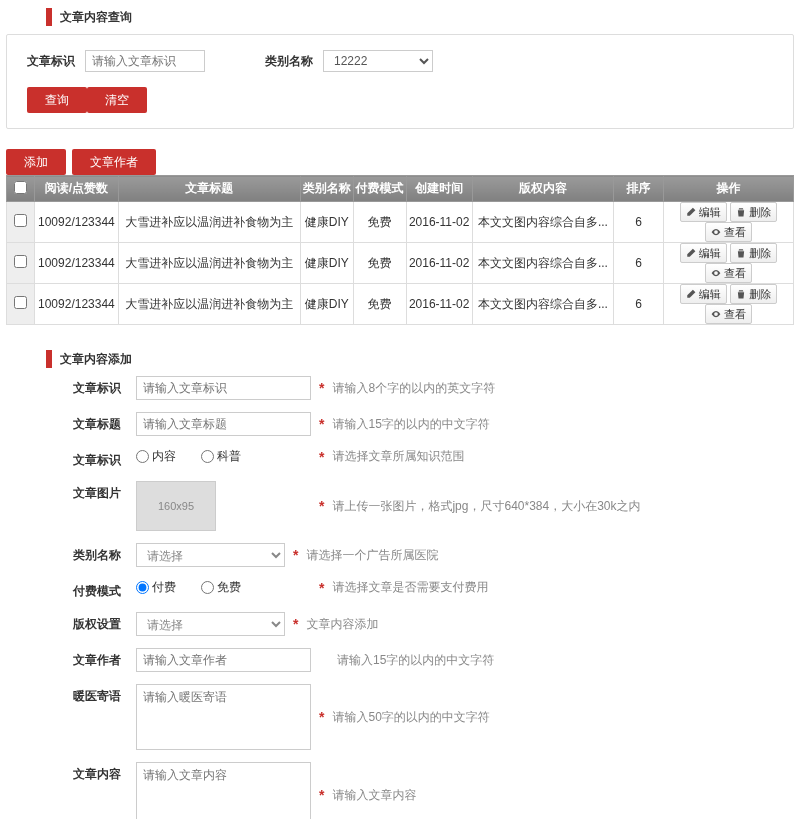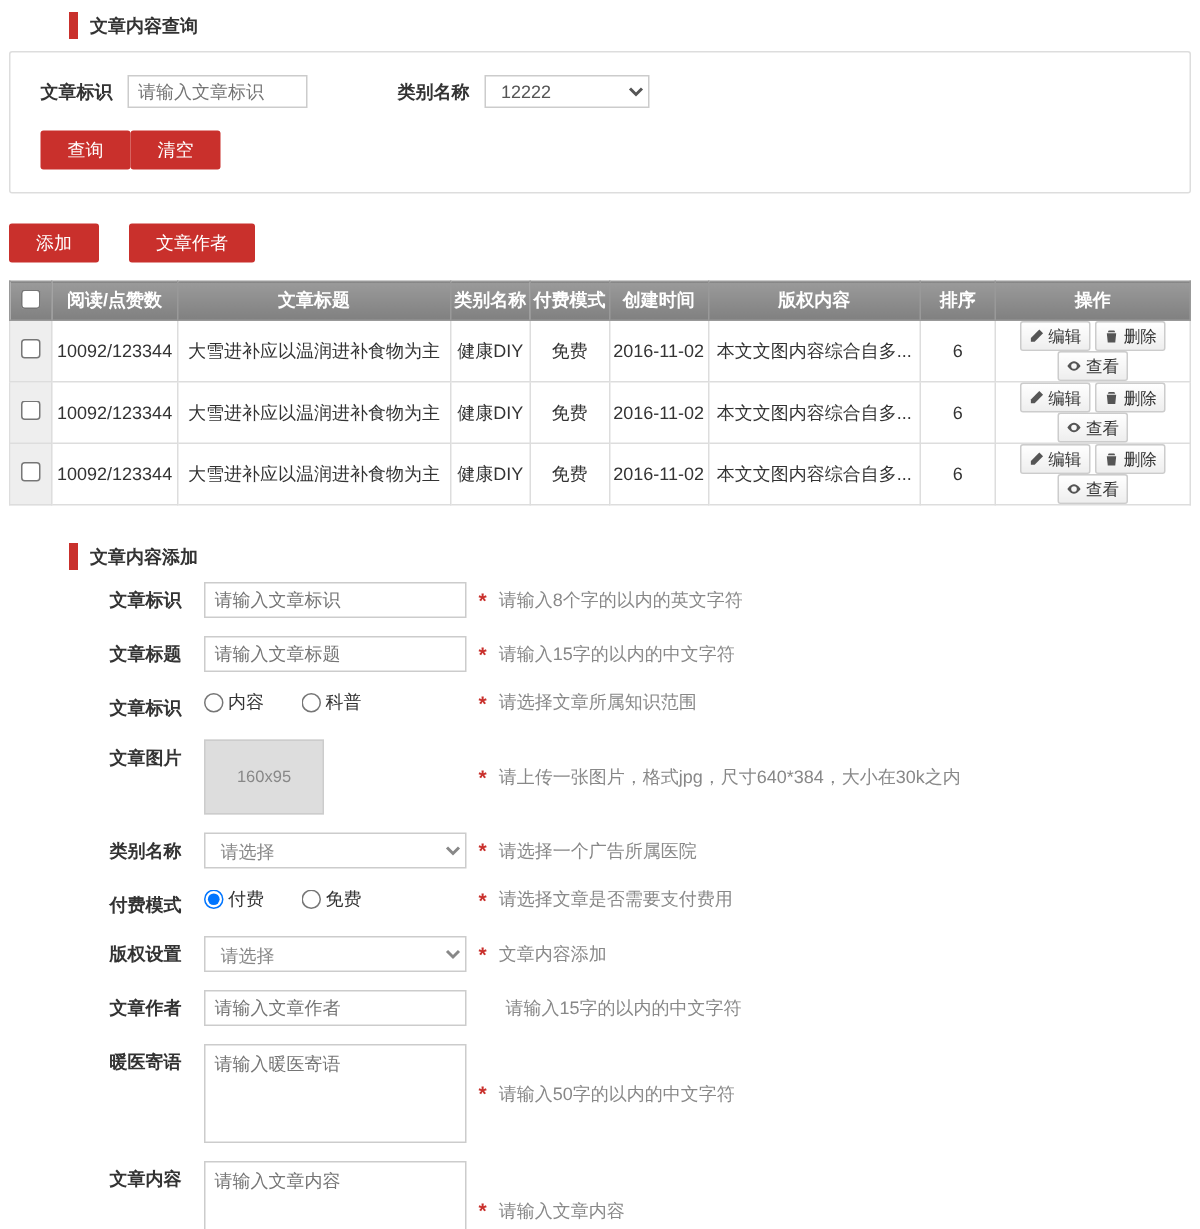--- a/index.html
+++ b/index.html
@@ -13,41 +13,41 @@
 
 .filter-row { display: flex; align-items: center; gap: 30px; margin-bottom: 15px; }
 .filter-item { display: flex; align-items: center; gap: 10px; }
 .filter-item label { font-weight: bold; font-size: 12px; }
 .filter-item input, .filter-item select { height: 22px; border: 1px solid #ccc; padding: 0 6px; font-size: 12px; color: #555; }
 .filter-item input { width: 120px; }
 .filter-item select { width: 110px; background: #fff; }
 
 .btn { display: inline-block; height: 26px; line-height: 26px; padding: 0 18px; border: none; font-size: 12px; cursor: pointer; border-radius: 2px; }
 .btn-red { background: #c9302c; color: #fff; }
-.btn-row { display: flex; gap: 20px; margin: 0 6px 12px 6px; }
+.btn-row { display: flex; gap: 6px; margin: 0 6px 0 6px; }
 
 .table-container { margin: 0 6px 25px 6px; }
 table { width: 100%; border-collapse: collapse; }
 thead th { background: linear-gradient(#9a9a9a, #808080); color: #fff; font-weight: bold; font-size: 12px; height: 26px; border: 1px solid #999; }
 tbody td { border: 1px solid #ddd; height: 30px; text-align: center; font-size: 12px; background: #fff; }
 tbody td.checkbox-cell { background: #eee; width: 28px; }
 thead th.checkbox-cell { width: 28px; }
 .th-ops { width: 130px; }
 .th-sort { width: 50px; }
 
 .op-btn { display: inline-flex; align-items: center; gap: 3px; border: 1px solid #ccc; background: linear-gradient(#fff,#eee); height: 20px; padding: 0 5px; font-size: 11px; cursor: pointer; border-radius: 2px; color: #333; }
 .op-btn svg { width: 10px; height: 10px; }
 
 .form-panel { margin: 0 6px; }
 .form-row { display: flex; align-items: flex-start; margin-bottom: 12px; }
 .form-label { width: 85px; text-align: right; padding-right: 15px; font-weight: bold; font-size: 12px; padding-top: 4px; flex-shrink: 0; margin-left: 45px; }
 .form-control { display: flex; align-items: center; gap: 8px; }
 .form-control input[type="text"], .form-control select, .form-control textarea { border: 1px solid #ccc; font-size: 12px; padding: 4px 6px; color: #888; }
 .form-control input[type="text"] { width: 175px; height: 24px; }
-.form-control select { width: 175px; height: 24px; background: #fff; }
+.form-control select { width: 149px; height: 24px; background: #fff; }
 .form-control textarea { width: 175px; resize: none; font-family: inherit; }
 .radio-group { display: flex; gap: 25px; align-items: center; width: 175px; }
 .radio-group label { font-size: 12px; display: flex; align-items: center; gap: 3px; }
 .star { color: #c9302c; font-weight: bold; font-size: 14px; }
 .hint { color: #888; font-size: 12px; }
 .img-placeholder { width: 80px; height: 50px; background: #ddd; display: flex; align-items: center; justify-content: center; color: #888; font-size: 11px; border: 1px solid #ccc; }
 </style>
 </head>
 <body>
 

